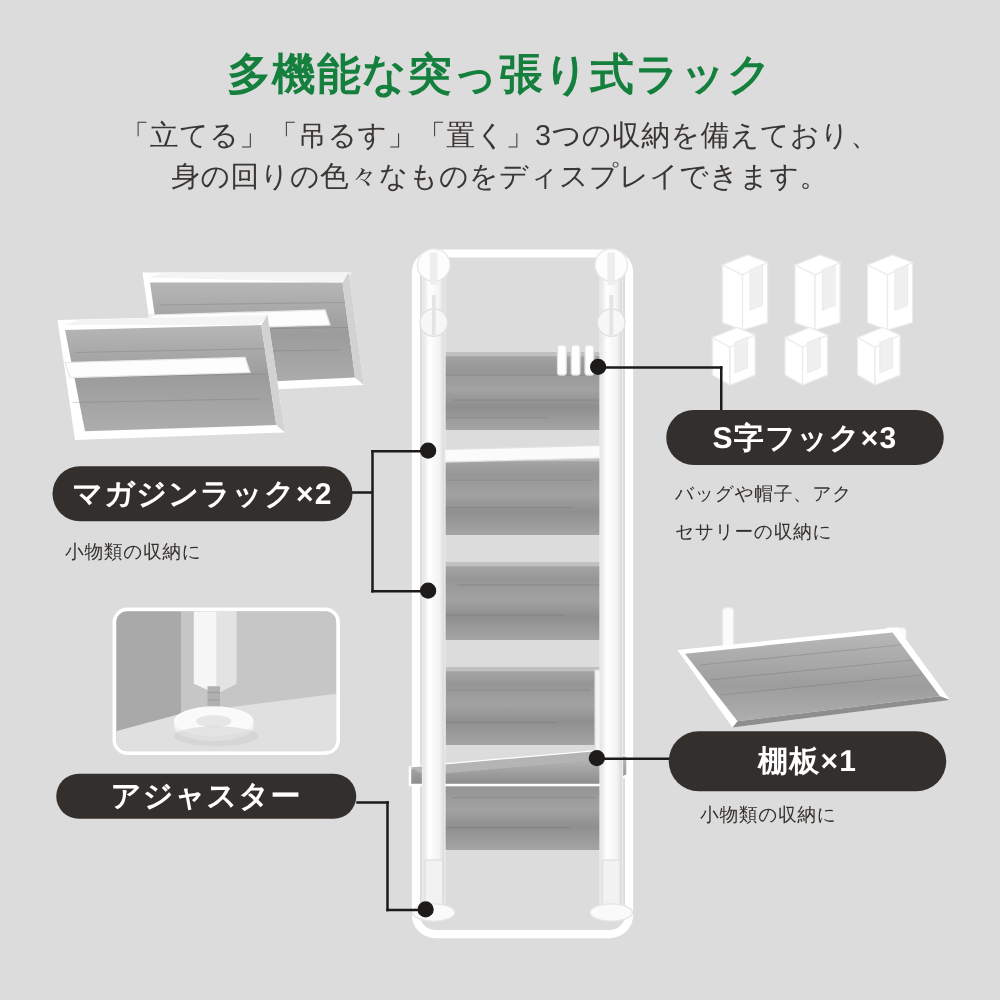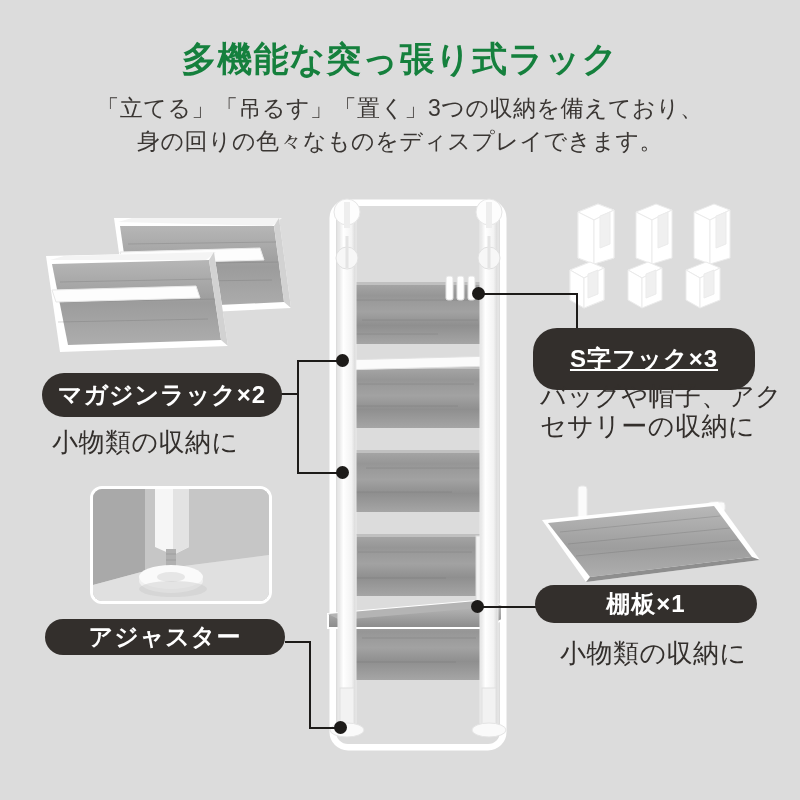--- a/index.html
+++ b/index.html
@@ -55,21 +55,21 @@
     letter-spacing: 1px;
     display: flex;
     align-items: center;
     justify-content: center;
     text-align: center;
     box-sizing: border-box;
     padding: 0 14px;
   }
   .cap {
     position: absolute;
-    font-size: 26px;
+    font-size: 15px;
     line-height: 30px;
     color: #332f2c;
     letter-spacing: .5px;
   }
   .cap div { white-space: nowrap; }
 
   
   .leader { position: absolute; background: #1d1b19; }
   .dot {
     position: absolute;
@@ -327,26 +327,26 @@
   <div class="leader" style="left:285px; top:641px; width:26px; height:2px;"></div>
   <div class="leader" style="left:309px; top:641px; width:2px; height:88px;"></div>
   <div class="leader" style="left:309px; top:727px; width:32px; height:2px;"></div>
   <div class="dot" style="left:334px; top:721px;"></div>
 
   <div class="pill" style="left:42px; top:373px; width:240px; height:44px;">マガジンラック×2</div>
   <div class="cap" style="left:52px; top:427px; width:250px;">
     <div>小物類の収納に</div>
   </div>
 
-  <div class="pill" style="left:533px; top:328px; width:222px; height:62px;text-decoration:underline;">S字フック×3</div>
+  <div class="pill" style="left:533px; top:328px; width:222px; height:44px;">S字フック×3</div>
   <div class="cap" style="left:540px; top:381px; width:250px;">
     <div>バッグや帽子、アク</div>
     <div>セサリーの収納に</div>
   </div>
 
-  <div class="pill" style="left:535px; top:585px; width:222px; height:38px;">棚板×1</div>
+  <div class="pill" style="left:535px; top:585px; width:222px; height:48px;">棚板×1</div>
   <div class="cap" style="left:560px; top:638px; width:230px;">
     <div>小物類の収納に</div>
   </div>
 
   <div class="pill" style="left:45px; top:619px; width:240px; height:36px;">アジャスター</div>
 
 </div>
 
 </body></html>

